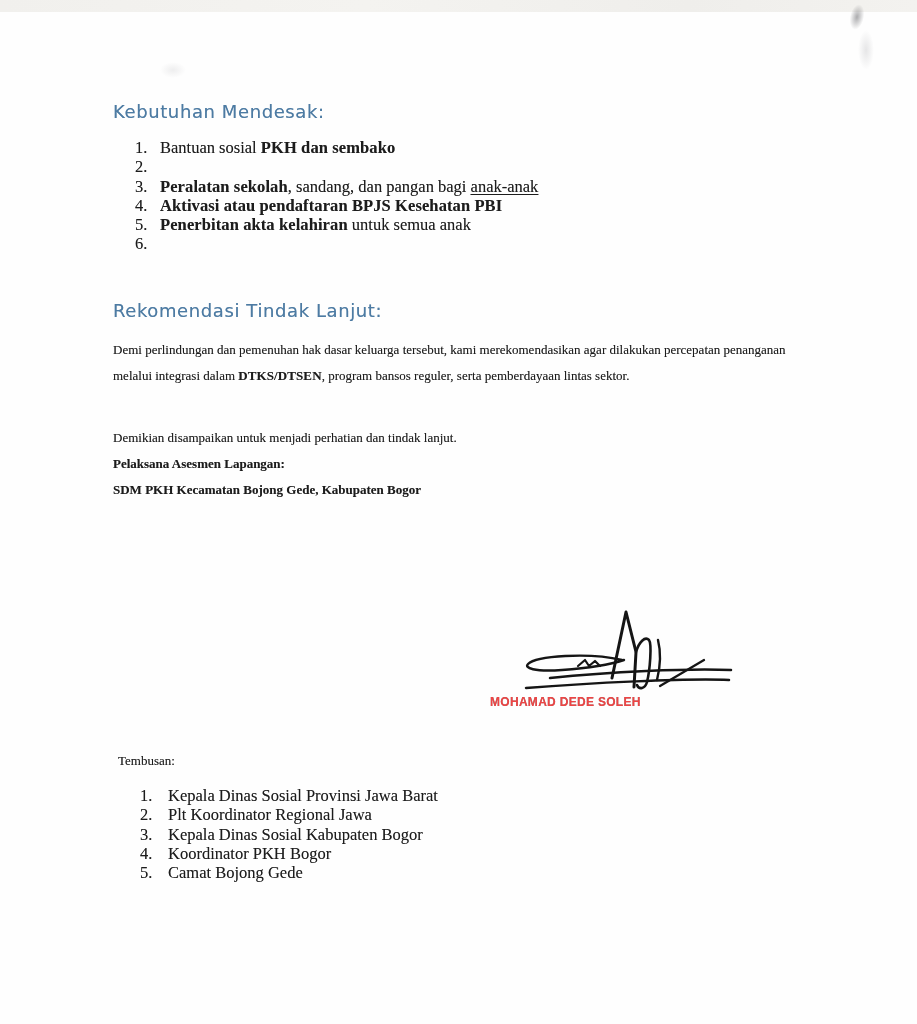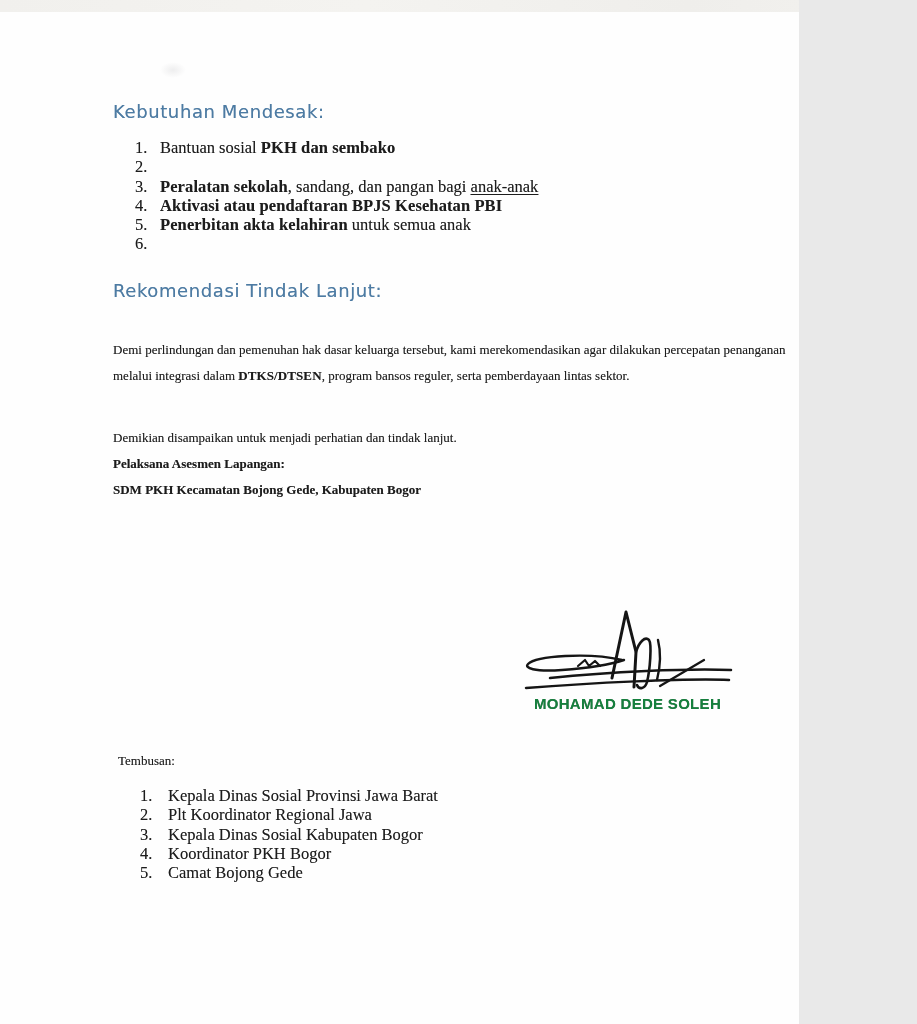--- a/index.html
+++ b/index.html
@@ -1,18 +1,18 @@
 <!DOCTYPE html>
 <html><head>
 <meta charset="utf-8">
 <style>
   html,body{margin:0;padding:0;background:#e9e9e9;}
   .page{
     position:relative;
-    width:799px;height:1024px;
+    width:917px;height:1024px;
     background:#fefefe;
     overflow:hidden;
     font-family:"Liberation Serif", serif;
     color:#1c1c1c;
   }
   .top-band{
     position:absolute;left:0;top:0;width:917px;height:12px;
     background:linear-gradient(90deg,#f1f0ed 0%,#f4f3f0 40%,#efeeeb 75%,#f3f2ef 100%);
   }
   .smudge{position:absolute;border-radius:50%;pointer-events:none;}
@@ -43,23 +43,22 @@
   .sig-org{
     position:absolute;left:505px;top:571px;width:245px;
     text-align:center;
     font-family:"Liberation Sans", sans-serif;
     font-weight:700;font-size:17px;line-height:21px;
     letter-spacing:.4px;color:#181818;
     text-shadow:0 0 .4px rgba(0,0,0,.5);
   }
   .sig-name{
     position:absolute;left:490px;top:695px;width:275px;
-    text-align:center;
     font-family:"Liberation Sans", sans-serif;
-    font-weight:700;font-size:15px;letter-spacing:.3px;color:#15803d;
+    font-weight:700;font-size:12px;letter-spacing:.3px;color:#ef4444;
     text-shadow:0 0 .4px rgba(0,0,0,.5);
     white-space:nowrap;
   }
   .sig-svg{position:absolute;left:518px;top:600px;}
 </style>
 </head>
 <body>
 
 <div class="page">
   <div class="top-band"></div>
@@ -88,21 +87,21 @@
     </div>
     <div class="list-row">
       <span class="num">5.</span>
       <span><b>Penerbitan akta kelahiran</b><span> untuk semua anak</span></span>
     </div>
     <div class="list-row">
       <span class="num">6.</span>
     </div>
   </div>
 
-  <div class="sec-heading" style="left:113px;top:280px;">Rekomendasi Tindak Lanjut:</div>
+  <div class="sec-heading" style="left:113px;top:300px;">Rekomendasi Tindak Lanjut:</div>
 
   <div class="para serif-block" style="top:337px;"><span>Demi perlindungan dan pemenuhan hak dasar keluarga tersebut, kami merekomendasikan agar dilakukan percepatan penanganan melalui integrasi dalam </span><b>DTKS/DTSEN</b><span>, program bansos reguler, serta pemberdayaan lintas sektor.</span></div>
 
   <div class="para serif-block" style="top:425px;">Demikian disampaikan untuk menjadi perhatian dan tindak lanjut.</div>
 
   <div class="para serif-block bold-block" style="top:451px;">
     <div>Pelaksana Asesmen Lapangan:</div>
     <div>SDM PKH Kecamatan Bojong Gede, Kabupaten Bogor</div>
   </div>
 

